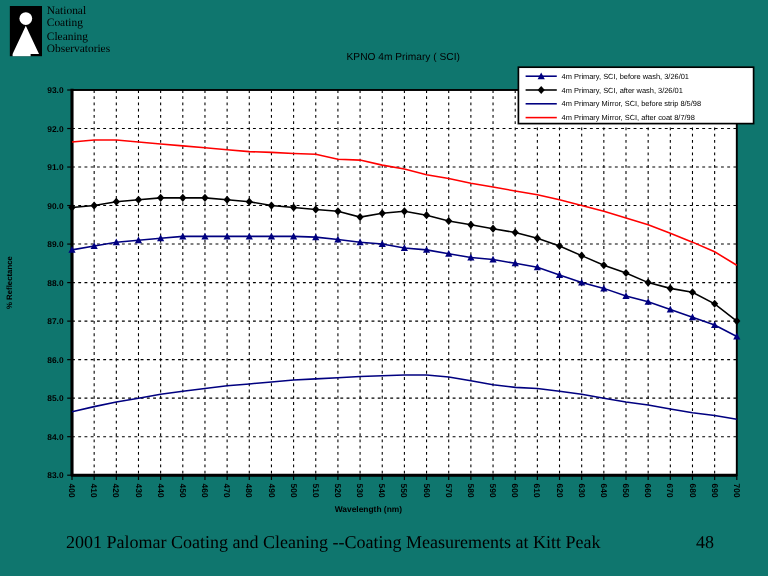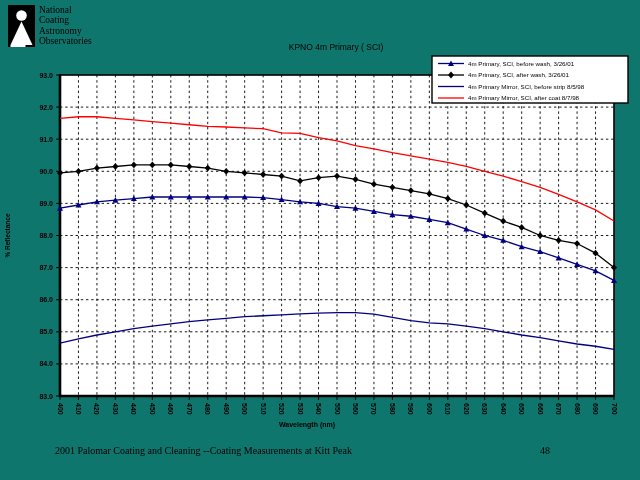--- a/index.html
+++ b/index.html
@@ -4,40 +4,40 @@
 <style>
   html,body{margin:0;padding:0;}
   .slide{position:relative;width:640px;height:480px;background:#0f766e;overflow:hidden;
          font-family:"Liberation Sans",sans-serif;}
   .logo{position:absolute;left:8px;top:5px;display:flex;gap:4px;}
   .logo-mark{display:block;}
   .logo-text div{font-family:"Liberation Serif",serif;font-size:9.5px;line-height:10.4px;color:#000;}
   .chart-svg{position:absolute;left:0;top:0;}
   svg text{font-family:"Liberation Sans",sans-serif;fill:#000;}
   .footer{position:absolute;left:0;top:445px;width:608px;height:20px;
-          font-family:"Liberation Serif",serif;font-size:10px;color:#000;}
+          font-family:"Liberation Serif",serif;font-size:15px;color:#000;}
   .footer .ft{position:absolute;left:55px;top:0;}
-  .footer .pg{position:absolute;left:540px;top:0;}
+  .footer .pg{position:absolute;left:580px;top:0;}
 </style>
 </head>
 <body>
 
 <div class="slide">
 
   <div class="logo">
     <svg class="logo-mark" width="27" height="42" viewBox="0 0 27 42">
       <rect x="0" y="0" width="27" height="42" fill="#000"></rect>
       <circle cx="13.5" cy="10.5" r="5.3" fill="#fff"></circle>
       <path d="M13.5,16.5 L24.5,40 L2.5,40 Z" fill="#fff"></path>
       <rect x="2.5" y="40" width="15" height="2" fill="#fff"></rect>
     </svg>
     <div class="logo-text">
       <div>National</div>
       <div>Coating</div>
-      <div>Astronomy</div>
+      <div>Cleaning</div>
       <div>Observatories</div>
     </div>
   </div>
 
   <svg class="chart-svg" width="640" height="480" viewBox="0 0 640 480">
       <rect x="60" y="75" width="554" height="321" fill="#fff" stroke="#000" stroke-width="1.6"></rect>
       <line x1="60" y1="363.90000000000003" x2="614" y2="363.90000000000003" stroke="#000" stroke-width="0.9" stroke-dasharray="2.4 2.8"></line>
       <line x1="60" y1="331.8" x2="614" y2="331.8" stroke="#000" stroke-width="0.9" stroke-dasharray="2.4 2.8"></line>
       <line x1="60" y1="299.7" x2="614" y2="299.7" stroke="#000" stroke-width="0.9" stroke-dasharray="2.4 2.8"></line>
       <line x1="60" y1="267.6" x2="614" y2="267.6" stroke="#000" stroke-width="0.9" stroke-dasharray="2.4 2.8"></line>

